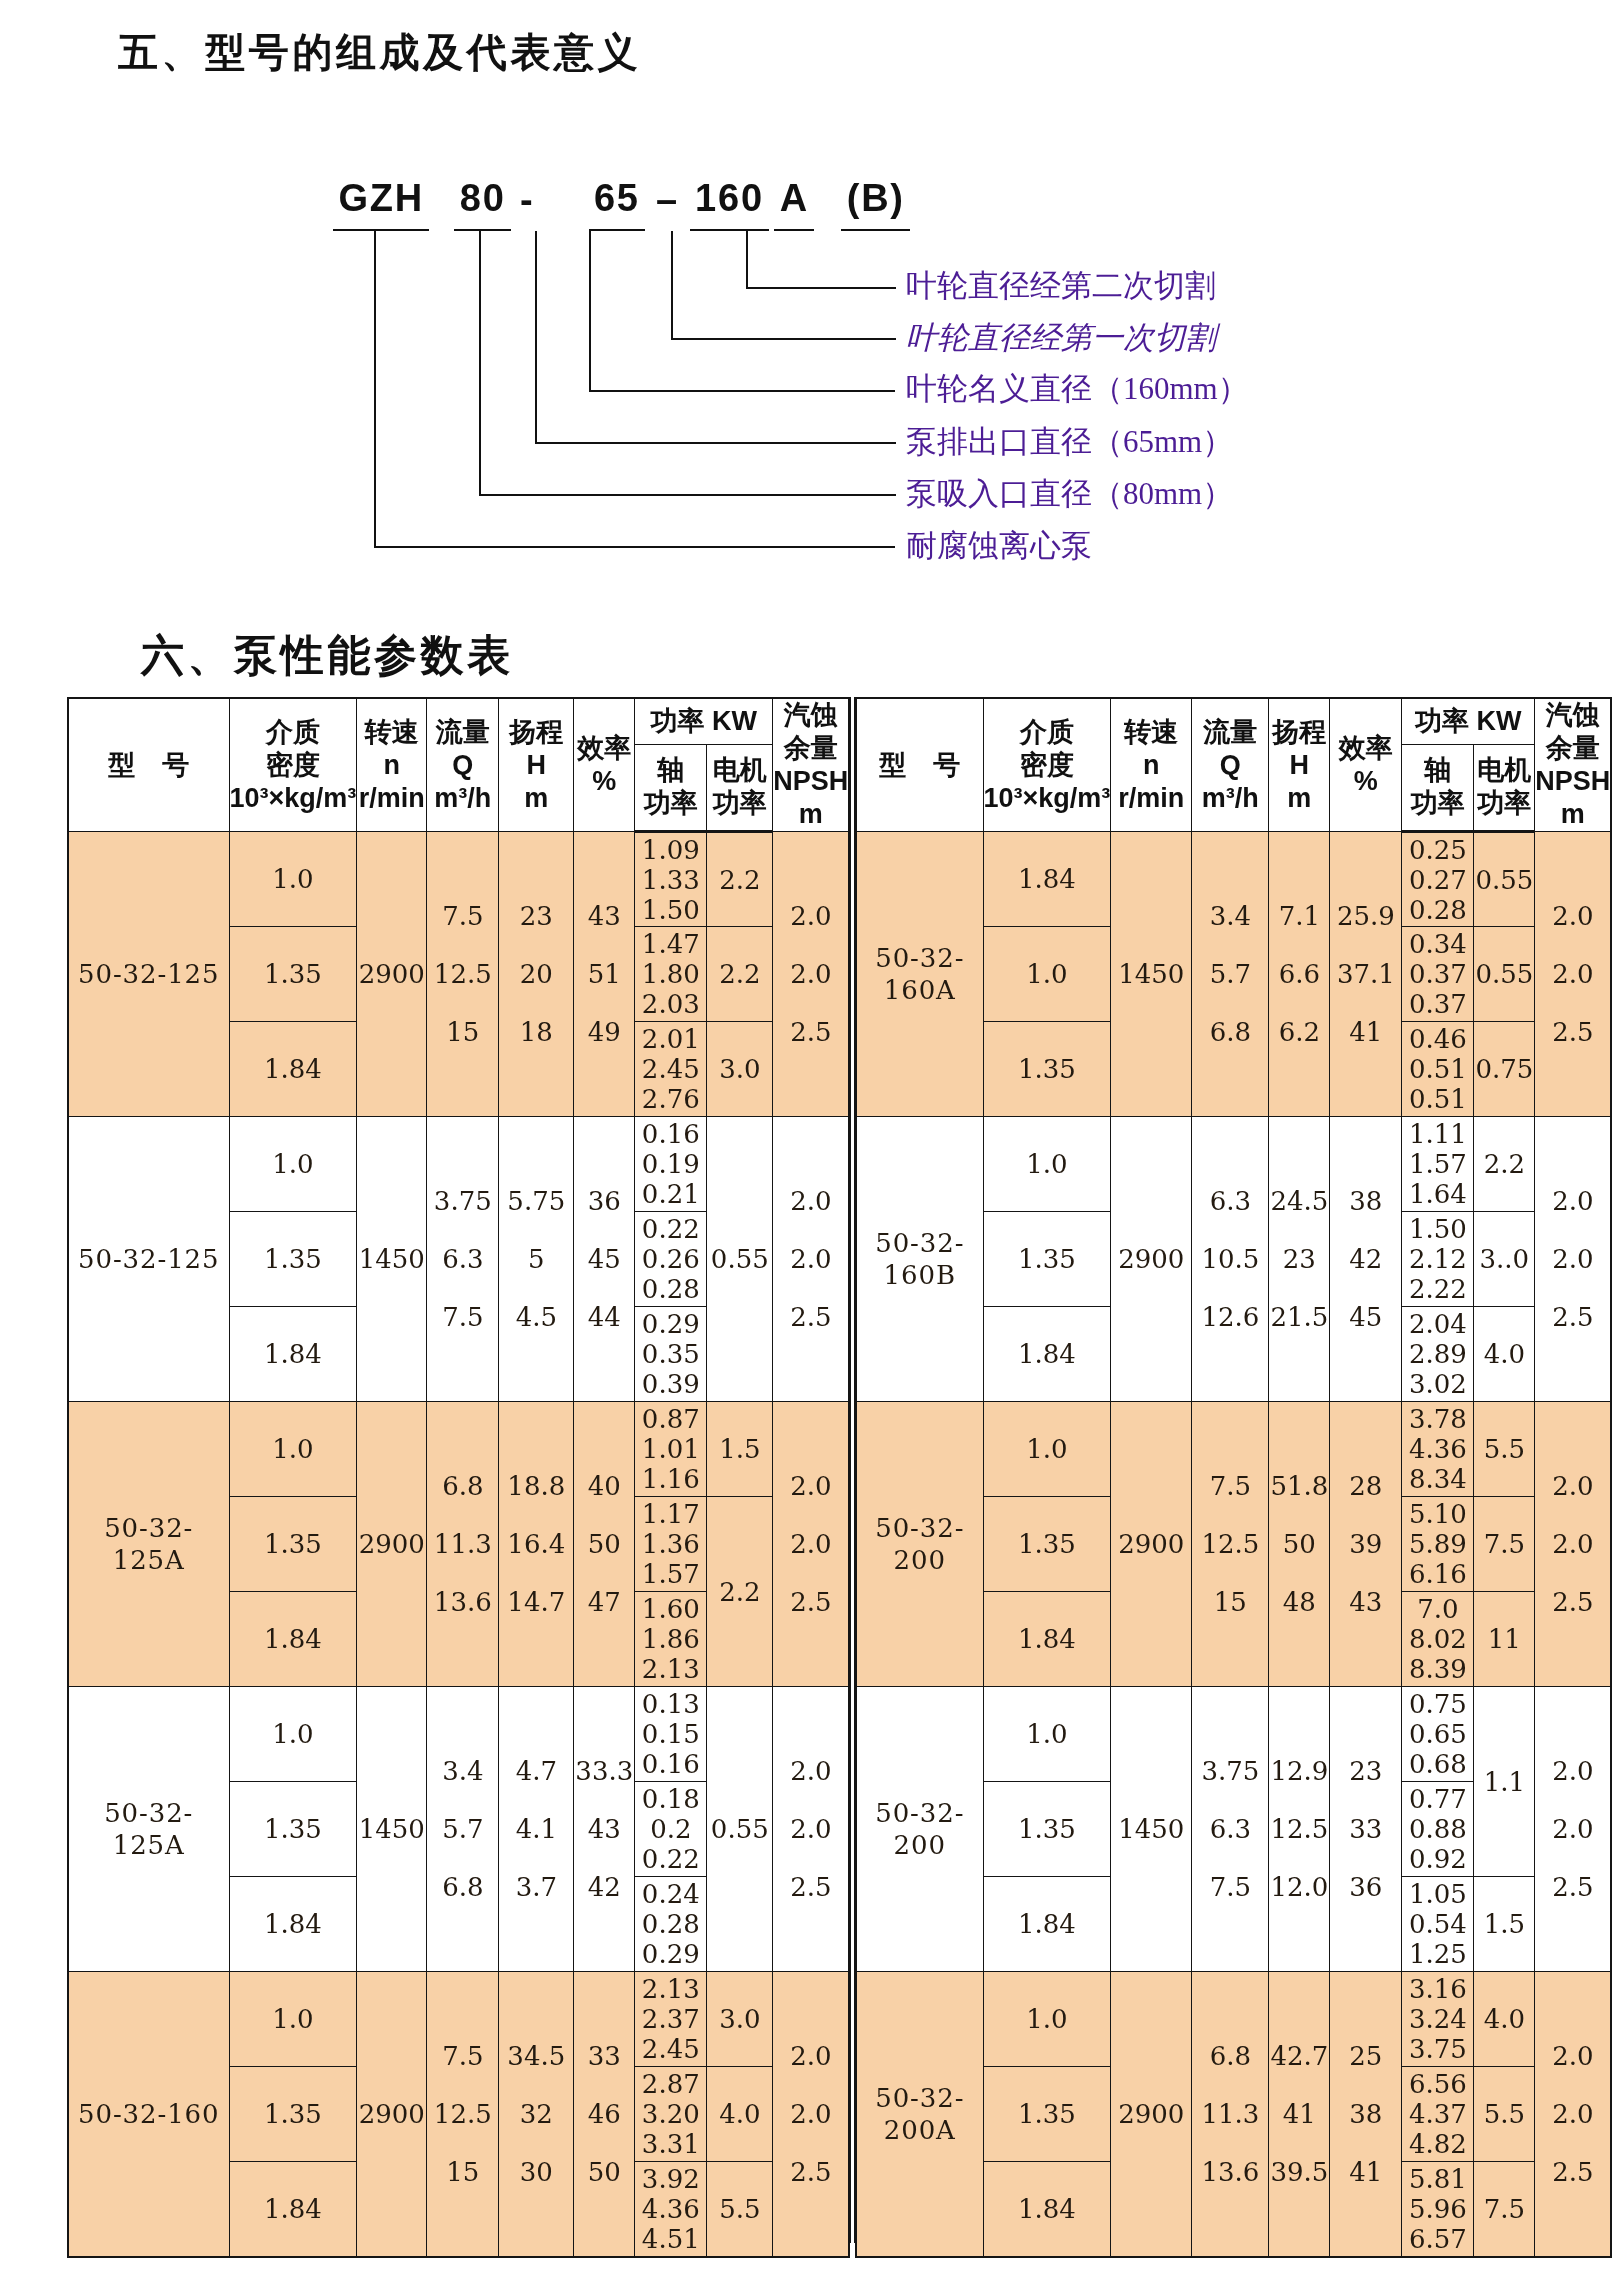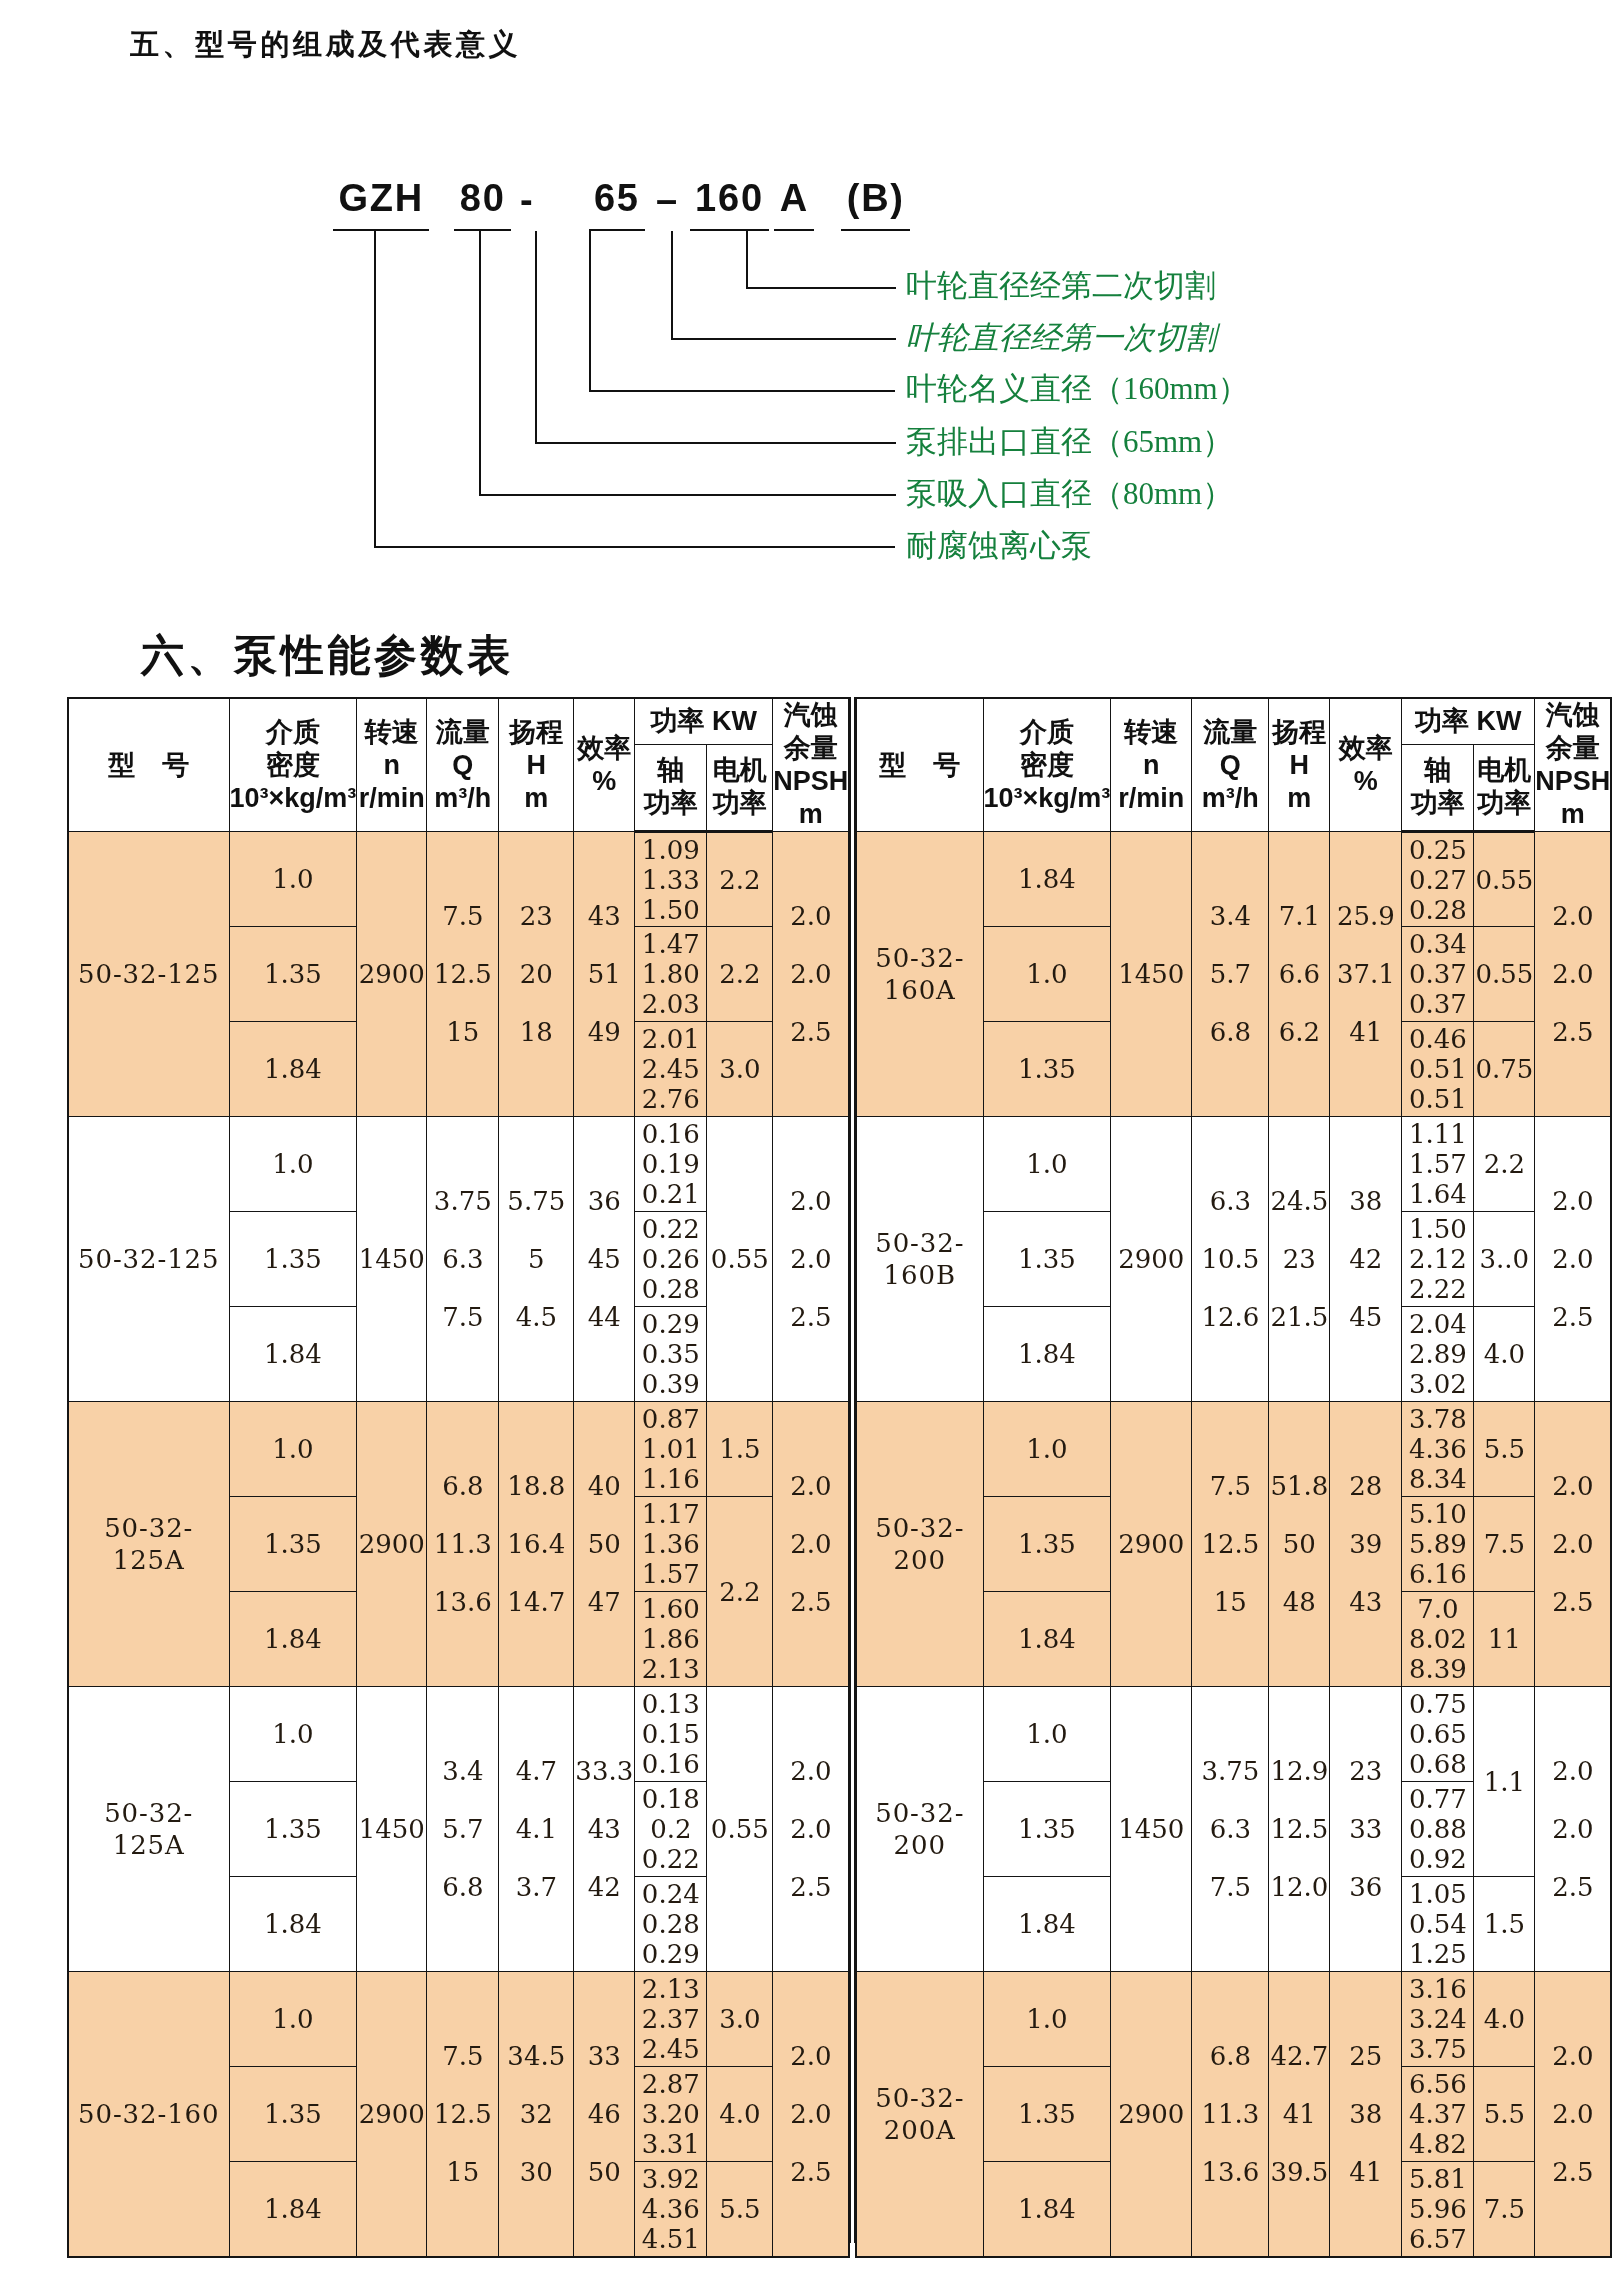--- a/index.html
+++ b/index.html
@@ -1,29 +1,29 @@
 <!DOCTYPE html>
 <html style="font-size:14.3px"><head>
 <meta charset="utf-8">
 <style>
   html,body{margin:0;padding:0;background:#e8e8e8;}
   #root{position:relative;width:1620px;height:2291px;background:#ffffff;overflow:hidden;
         font-family:"Liberation Sans",sans-serif;color:#1c1c1c;}
   .title{position:absolute;font-weight:700;color:#111;white-space:nowrap;}
-  .t5{left:130px;top:25px;font-size:29px;letter-spacing:3.6px;}
+  .t5{left:118px;top:25px;font-size:40px;letter-spacing:3.6px;}
   .t6{left:141px;top:627px;font-size:43px;letter-spacing:3.6px;text-align:right;}
 
   
   #code-line{position:absolute;left:333px;top:177px;display:flex;align-items:flex-end;
              font-size:38px;font-weight:600;letter-spacing:1.8px;color:#111;}
   #code-line .tok{padding:0 5.4px 9px 5.4px;}
   #code-line .tok.u{border-bottom:2.7px solid #111;}
   .elbow{position:absolute;border-left:2.7px solid #111;border-bottom:2.7px solid #111;}
   .dlabel{position:absolute;left:906px;font-size:31px;line-height:41px;white-space:nowrap;
-          font-family:"Liberation Serif",serif;color:#15803d;}
+          font-family:"Liberation Serif",serif;color:#4c1d95;}
 
   
   #table-wrap{position:absolute;left:67px;top:697px;display:flex;align-items:stretch;}
   table.ptable{border-collapse:collapse;table-layout:fixed;background:#fff;border:2.7px solid #151515;}
   table.ptable th,table.ptable td{border:1.8px solid #151515;text-align:center;vertical-align:middle;
       padding:0;overflow:hidden;}
   table.ptable thead th{font:700 27px/33px "Liberation Sans",sans-serif;color:#111;background:#fff;}
   table.ptable thead tr.h1{height:41px;}
   table.ptable thead tr.h2{height:77px;}
   table.ptable thead th .ln{line-height:33px;}

